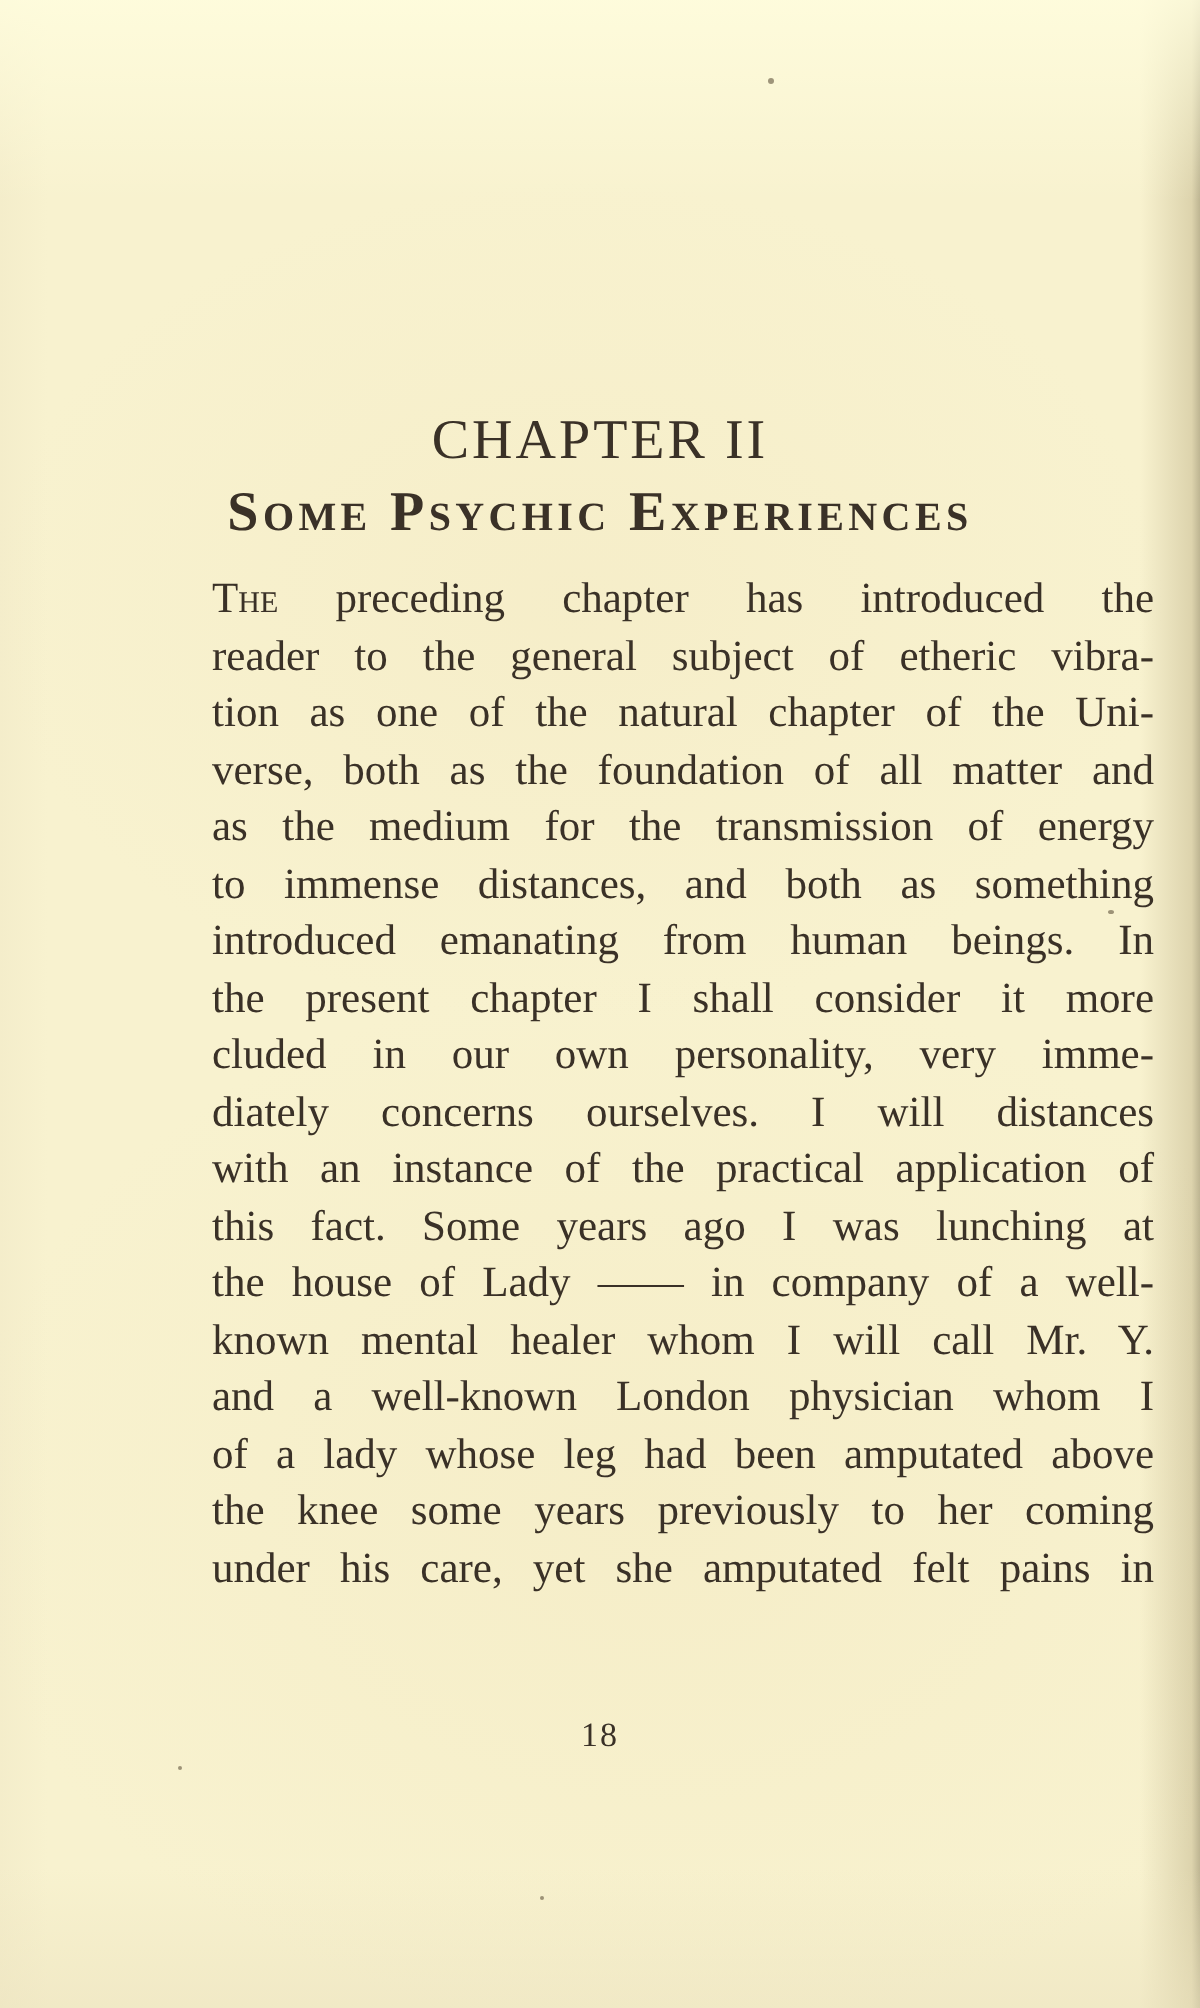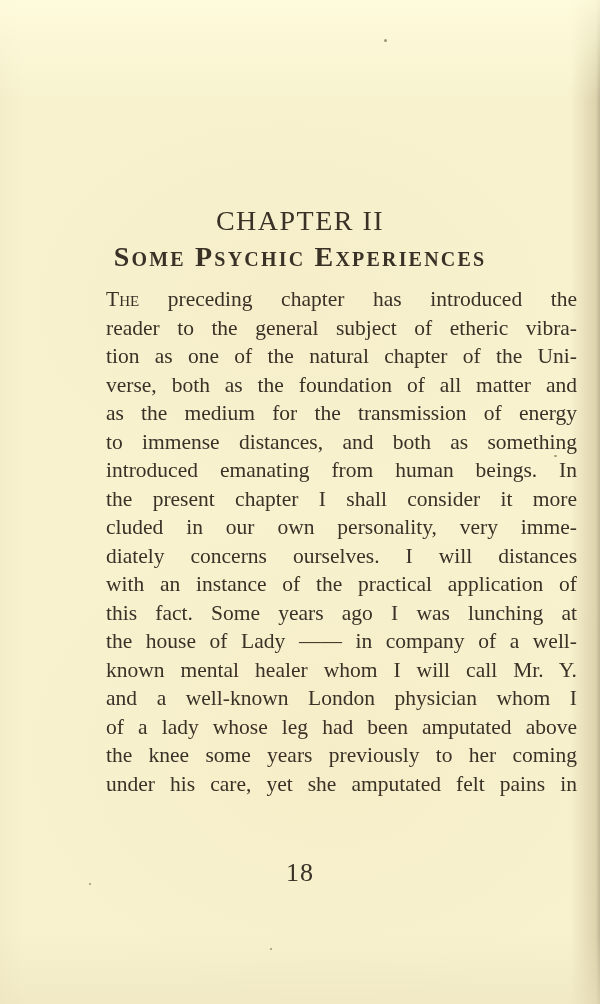--- a/index.html
+++ b/index.html
@@ -62,21 +62,21 @@
   }
   .smallcaps {
     font-variant: small-caps;
   }
   .page-number {
     position: absolute;
     top: 858px;
     left: 0;
     width: 100%;
     text-align: center;
-    font-size: 26px;
+    font-size: 17px;
     letter-spacing: 1px;
   }
   .speck {
     position: absolute;
     background: #6b5f48;
     border-radius: 50%;
     opacity: 0.65;
   }
   .speck-1 { left: 384px; top: 39px; width: 3px; height: 3px; }
   .speck-2 { left: 89px; top: 883px; width: 2px; height: 2px; }

